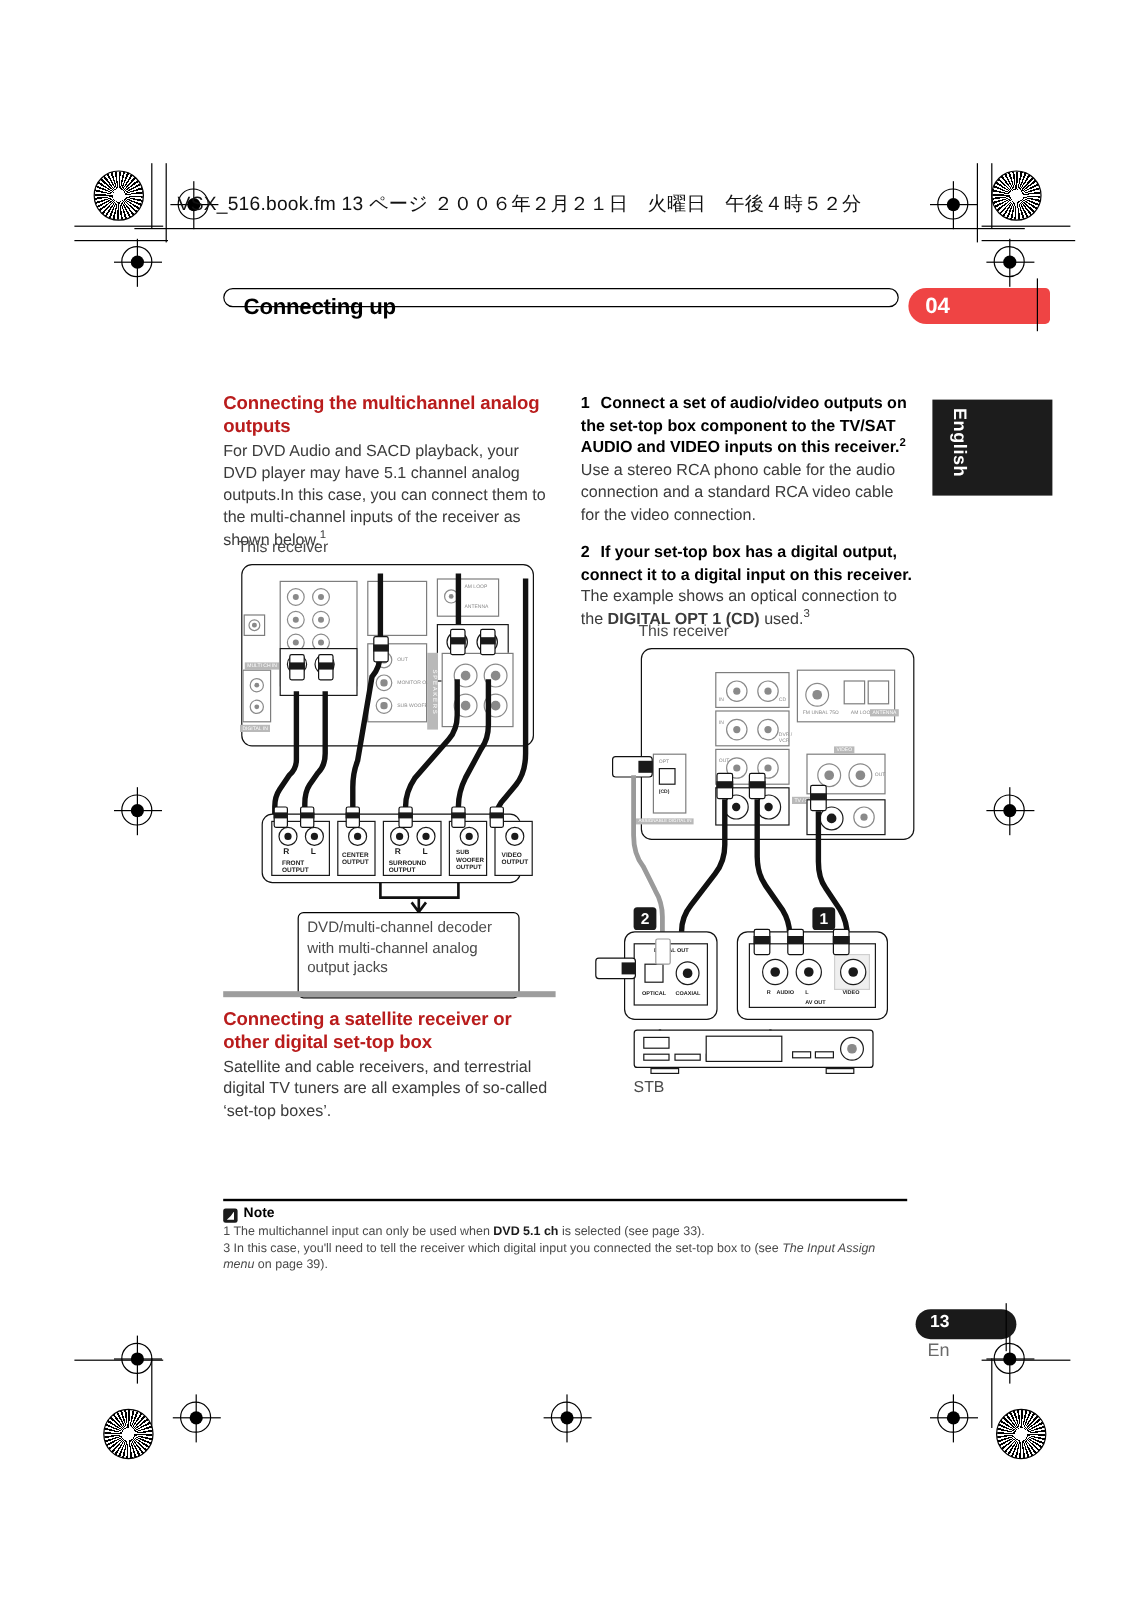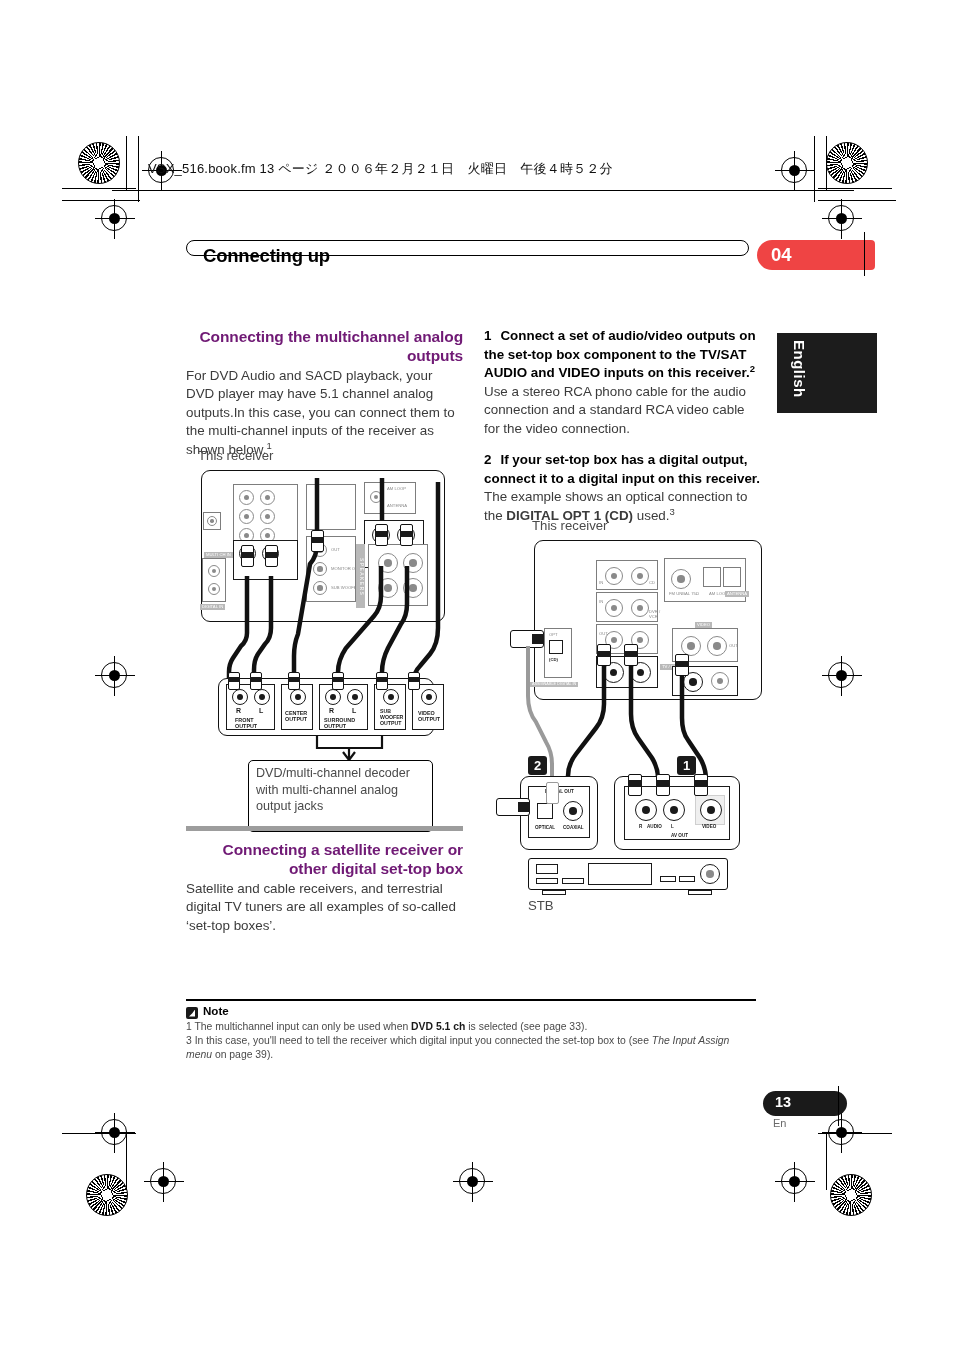--- a/index.html
+++ b/index.html
@@ -55,21 +55,21 @@
   .cropmark {
     position: absolute;
     background: #000;
   }
 
   
   .fileinfo {
     position: absolute;
     left: 148px;
     top: 160px;
-    font-size: 13px;
+    font-size: 16px;
     color: #111;
     letter-spacing: .2px;
     white-space: nowrap;
   }
 
   
   .chapter-bar {
     position: absolute;
     left: 186px;
     top: 240px;
@@ -140,23 +140,22 @@
     width: 277px;
   }
   .col-left  { left: 186px; top: 327px; }
   .col-right { left: 484px; top: 327px; }
 
   h2.sec {
     margin: 0 0 2px 0;
     font-size: 15.5px;
     font-weight: bold;
     line-height: 19px;
-    color: #701a75;
+    color: #b91c1c;
     letter-spacing: -0.1px;
-    text-align: right;
   }
   p.body {
     margin: 0;
     font-size: 13.4px;
     line-height: 18.4px;
     color: #3b3b3b;
   }
   p.step {
     margin: 0;
     font-size: 13.4px;
@@ -335,21 +334,21 @@
     position: absolute;
     left: 12px; top: 3px;
     color: #fff;
     font-size: 14.5px;
     font-weight: bold;
   }
   .pg-lang {
     position: absolute;
     left: 773px;
     top: 1117px;
-    font-size: 11px;
+    font-size: 15px;
     color: #6a6a6a;
     text-align: right;
   }
   .pg-tick {
     position: absolute;
     left: 838px;
     top: 1086px;
     width: 1px;
     height: 40px;
     background: #000;

